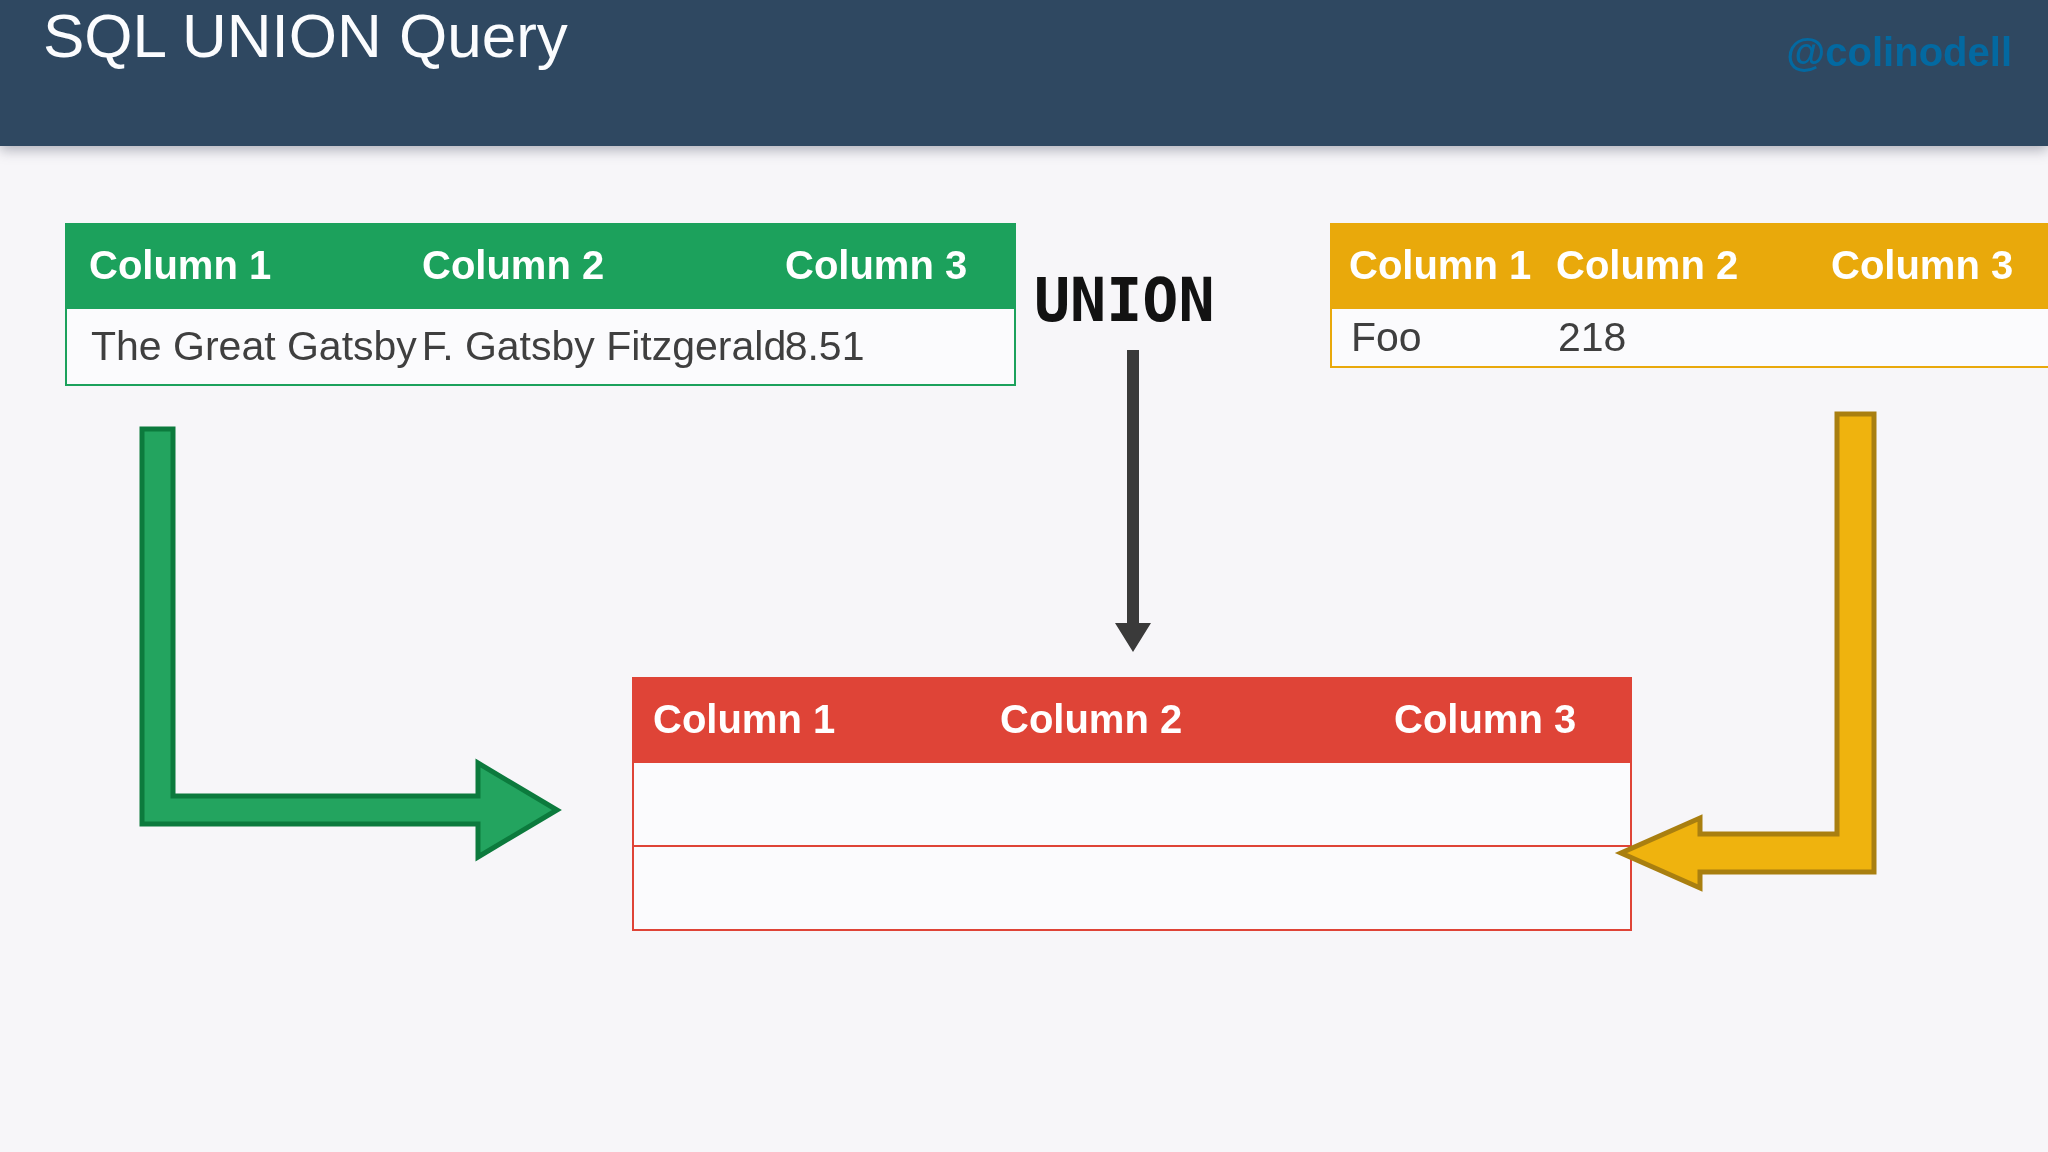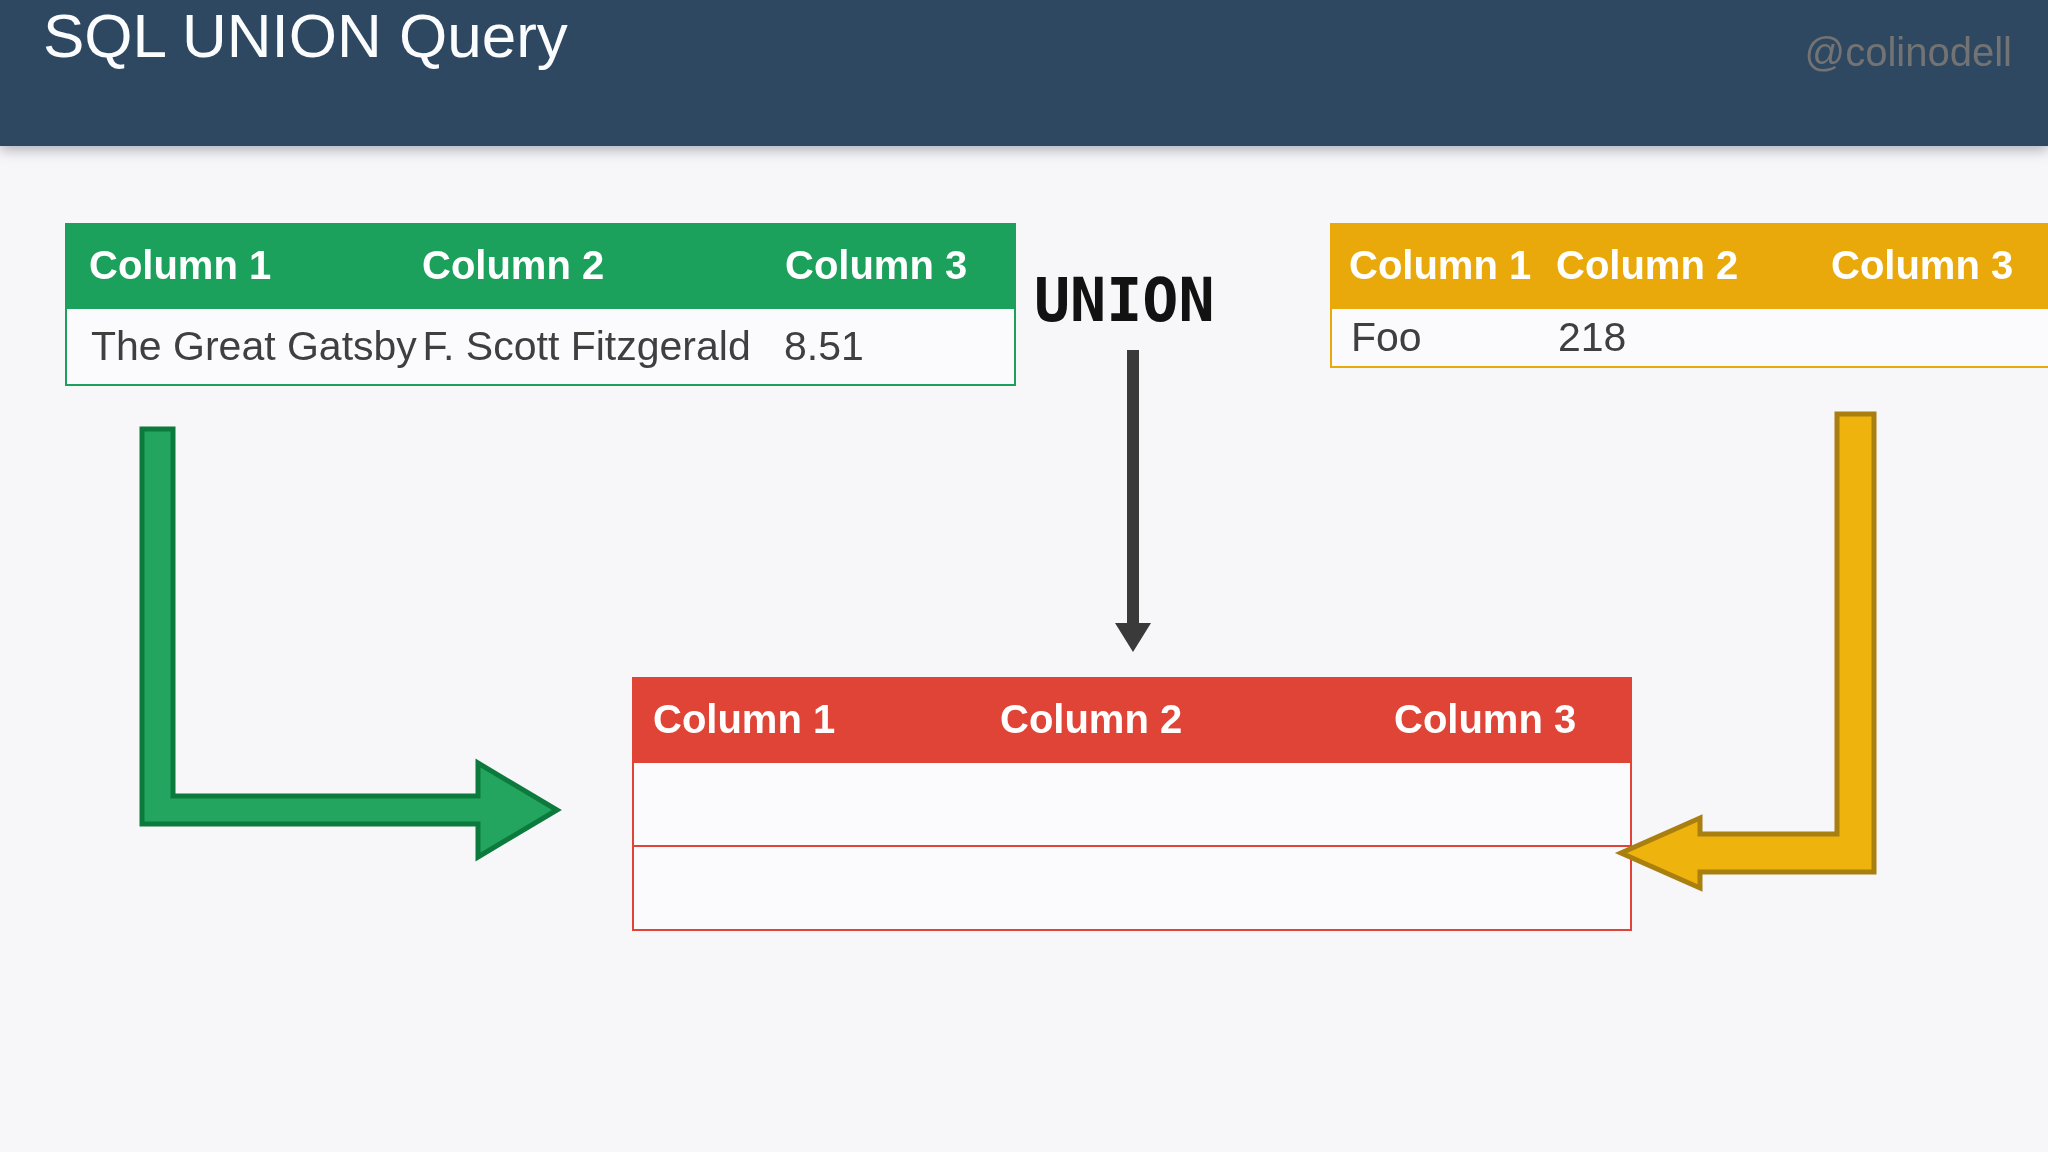--- a/index.html
+++ b/index.html
@@ -14,21 +14,21 @@
     position:absolute;left:0;top:0;width:2048px;height:146px;
     background:#2F4861;
     box-shadow:0 4px 12px rgba(40,45,70,.35);
     display:flex;
   }
   .topbar .title{
     color:#FBFCFE;font-size:62px;font-weight:400;margin-left:43px;white-space:nowrap;
   }
   .handle{
     position:absolute;top:30px;right:36px;
-    color:#737373;font-size:40px;font-weight:400;white-space:nowrap;margin-left:23px;
+    color:#0369a1;font-size:40px;font-weight:700;white-space:nowrap;margin-left:23px;
   }
 
   
   .tbl{position:absolute;margin-left:44px;}
   .thead{display:flex;color:#FFFFFF;font-weight:bold;font-size:40px;}
   .th{display:flex;align-items:center;box-sizing:border-box;white-space:nowrap;}
   .tbody{box-sizing:border-box;background:#FBFBFD;}
   .trow{display:flex;font-size:41px;color:#3F3F3F;}
   .td{display:flex;align-items:center;box-sizing:border-box;white-space:nowrap;}
 
@@ -85,21 +85,21 @@
 
   <div class="tbl" id="tbl-left">
     <div class="thead">
       <div class="th">Column 1</div>
       <div class="th">Column 2</div>
       <div class="th">Column 3</div>
     </div>
     <div class="tbody">
       <div class="trow">
         <div class="td">The Great Gatsby</div>
-        <div class="td">F. Scott Fitzgerald</div>
+        <div class="td">F. Gatsby Fitzgerald</div>
         <div class="td">8.51</div>
       </div>
     </div>
   </div>
 
   <div class="tbl" id="tbl-right">
     <div class="thead">
       <div class="th">Column 1</div>
       <div class="th">Column 2</div>
       <div class="th">Column 3</div>

